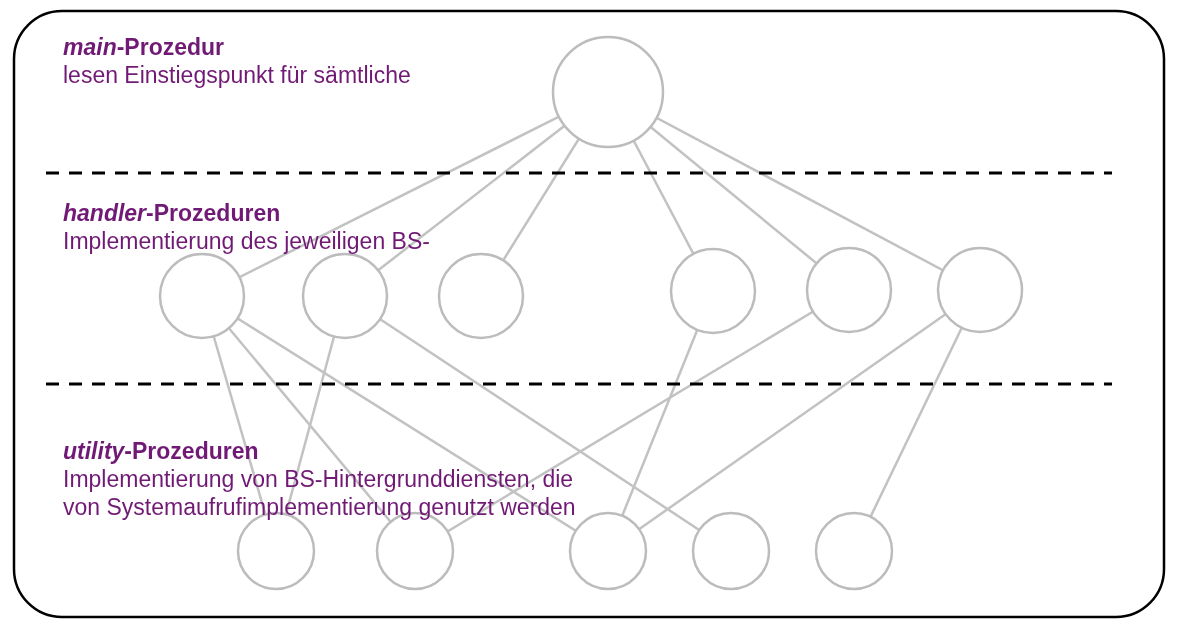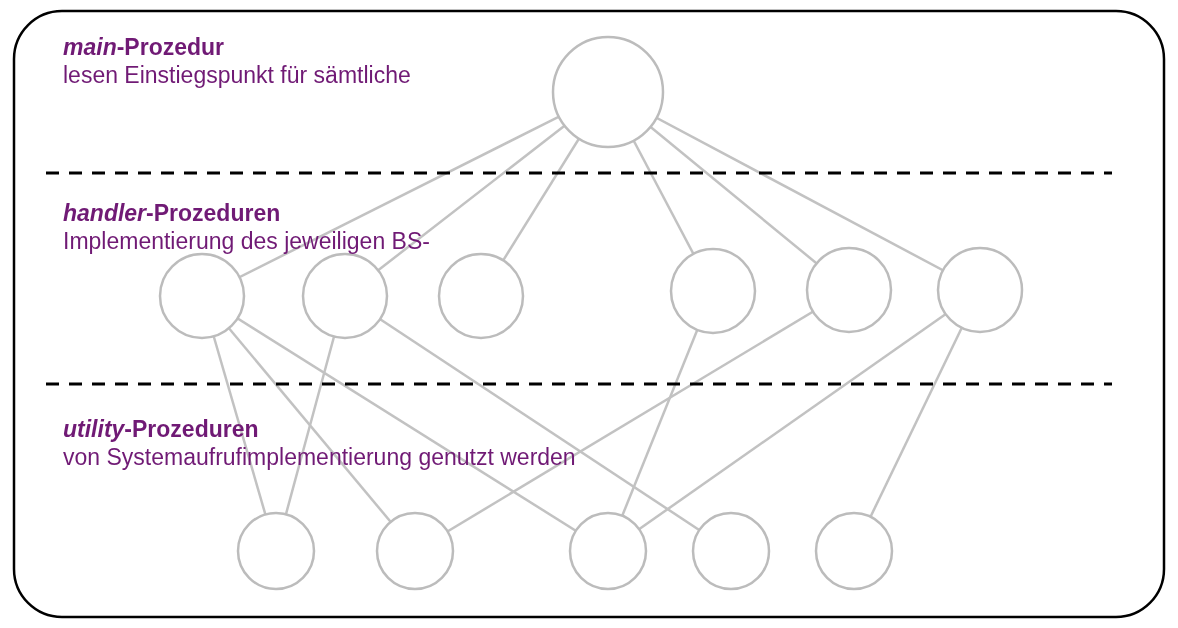--- a/index.html
+++ b/index.html
@@ -60,18 +60,19 @@
   <div class="label-block" style="left:63px;top:33px;">
     <div class="label-title"><span class="ital">main</span><span>-Prozedur</span></div>
     <div class="desc-line">lesen Einstiegspunkt für sämtliche</div>
   </div>
 
   <div class="label-block" style="left:63px;top:199px;">
     <div class="label-title"><span class="ital">handler</span><span>-Prozeduren</span></div>
     <div class="desc-line">Implementierung des jeweiligen BS-</div>
   </div>
 
-  <div class="label-block" style="left:63px;top:415px;">
+  <div class="label-block" style="left:63px;top:437px;">
     <div class="label-title"><span class="ital">utility</span><span>-Prozeduren</span></div>
+    <div class="desc-line">Implementierung von BS-Hintergrunddiensten, die</div>
     <div class="desc-line">von Systemaufrufimplementierung genutzt werden</div>
   </div>
 
 </div>
 
 </body></html>

